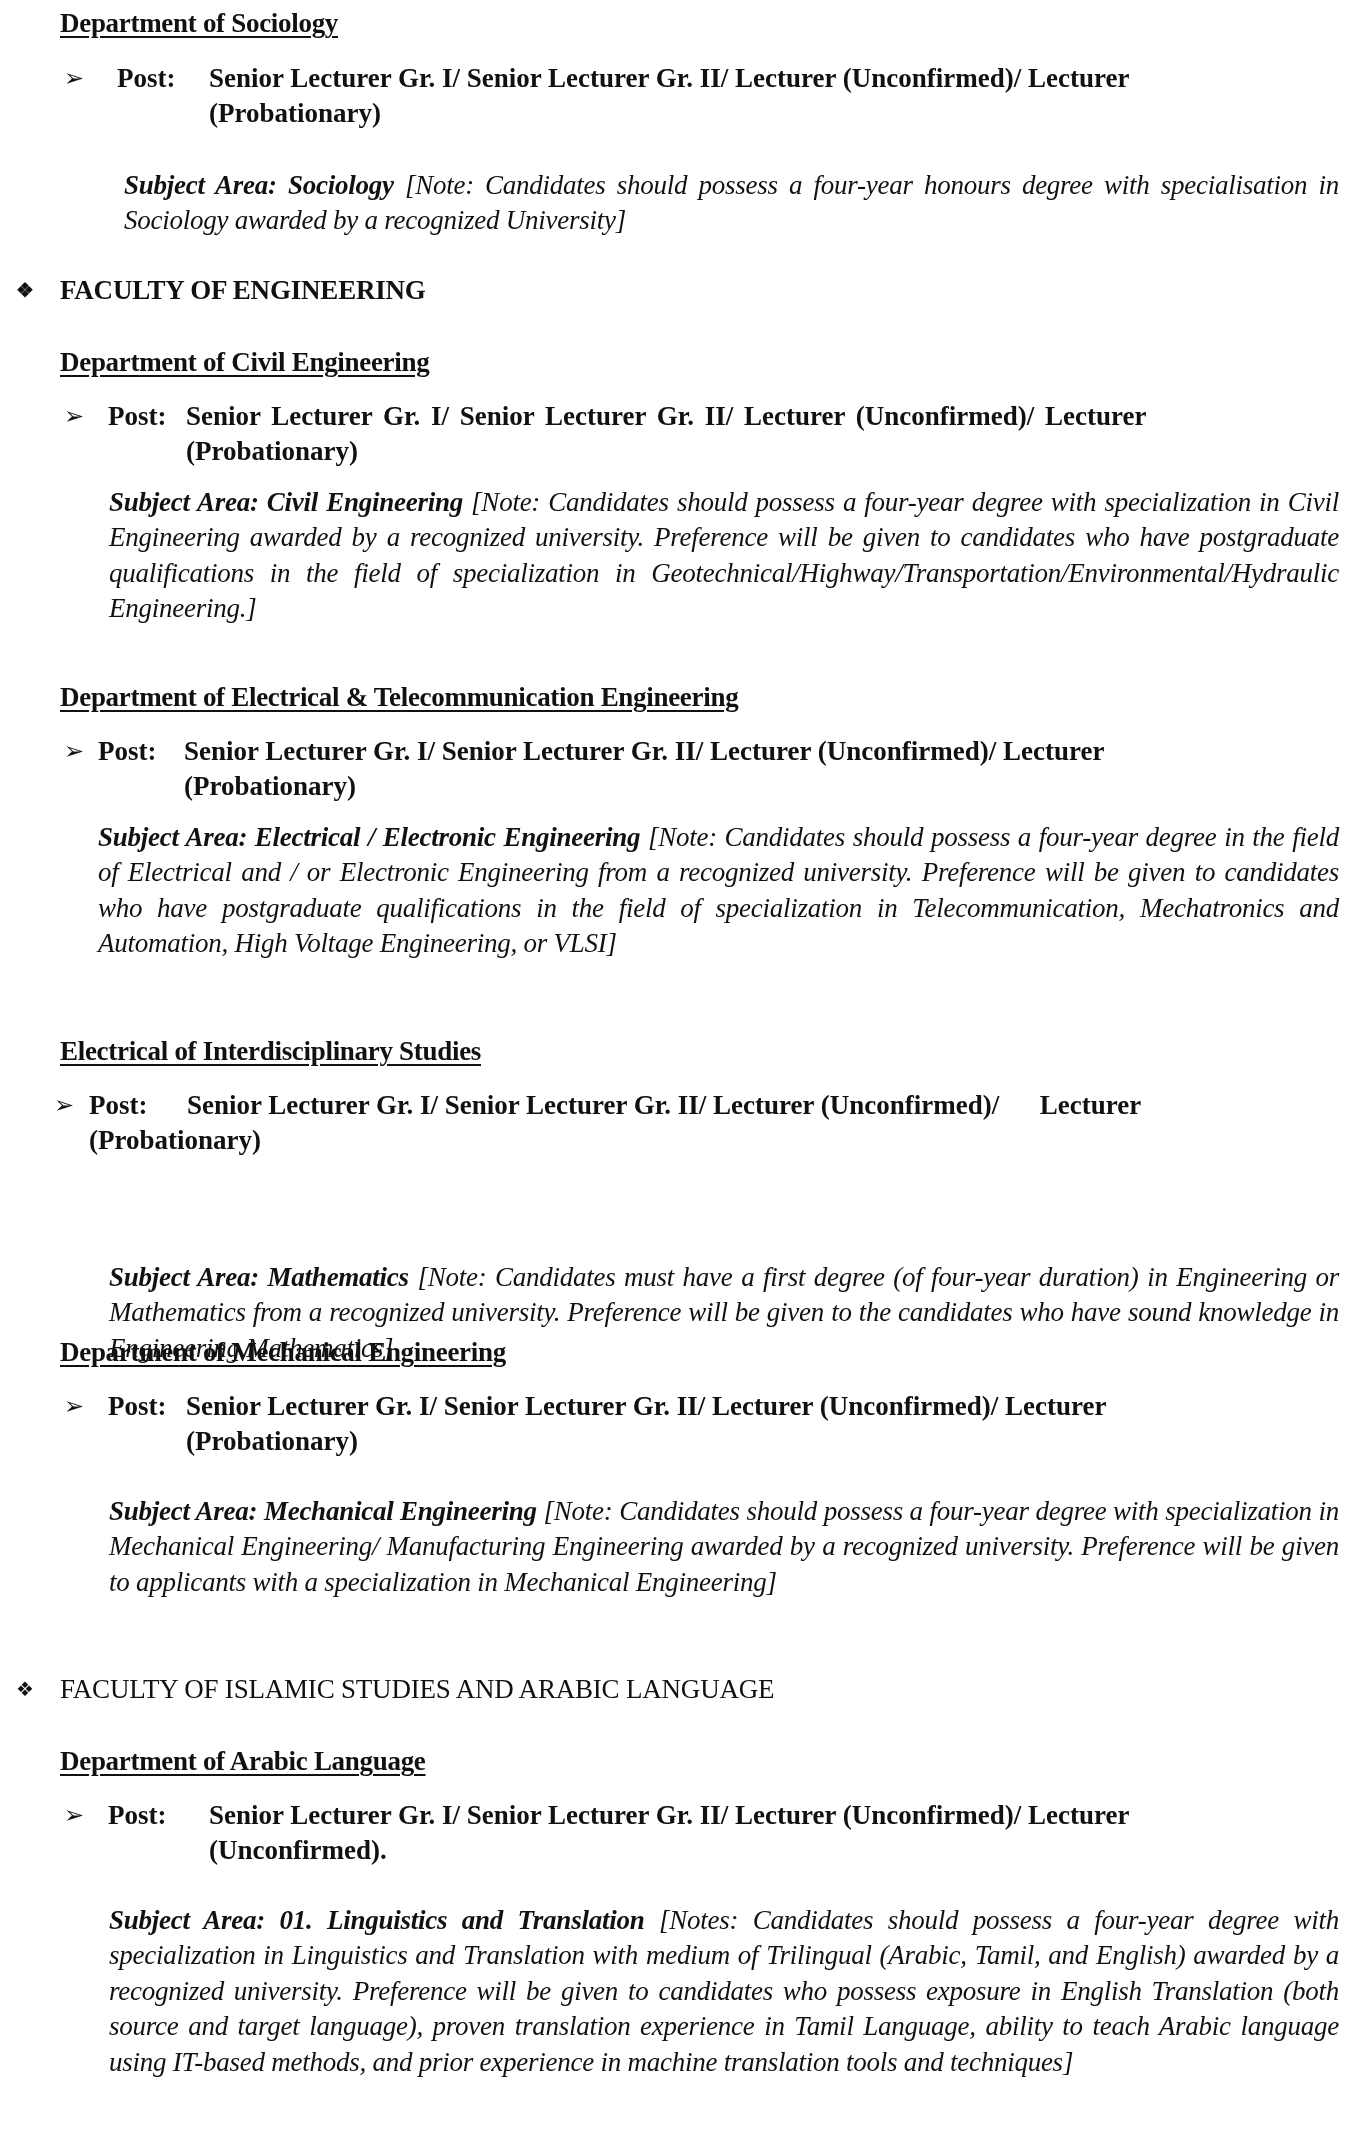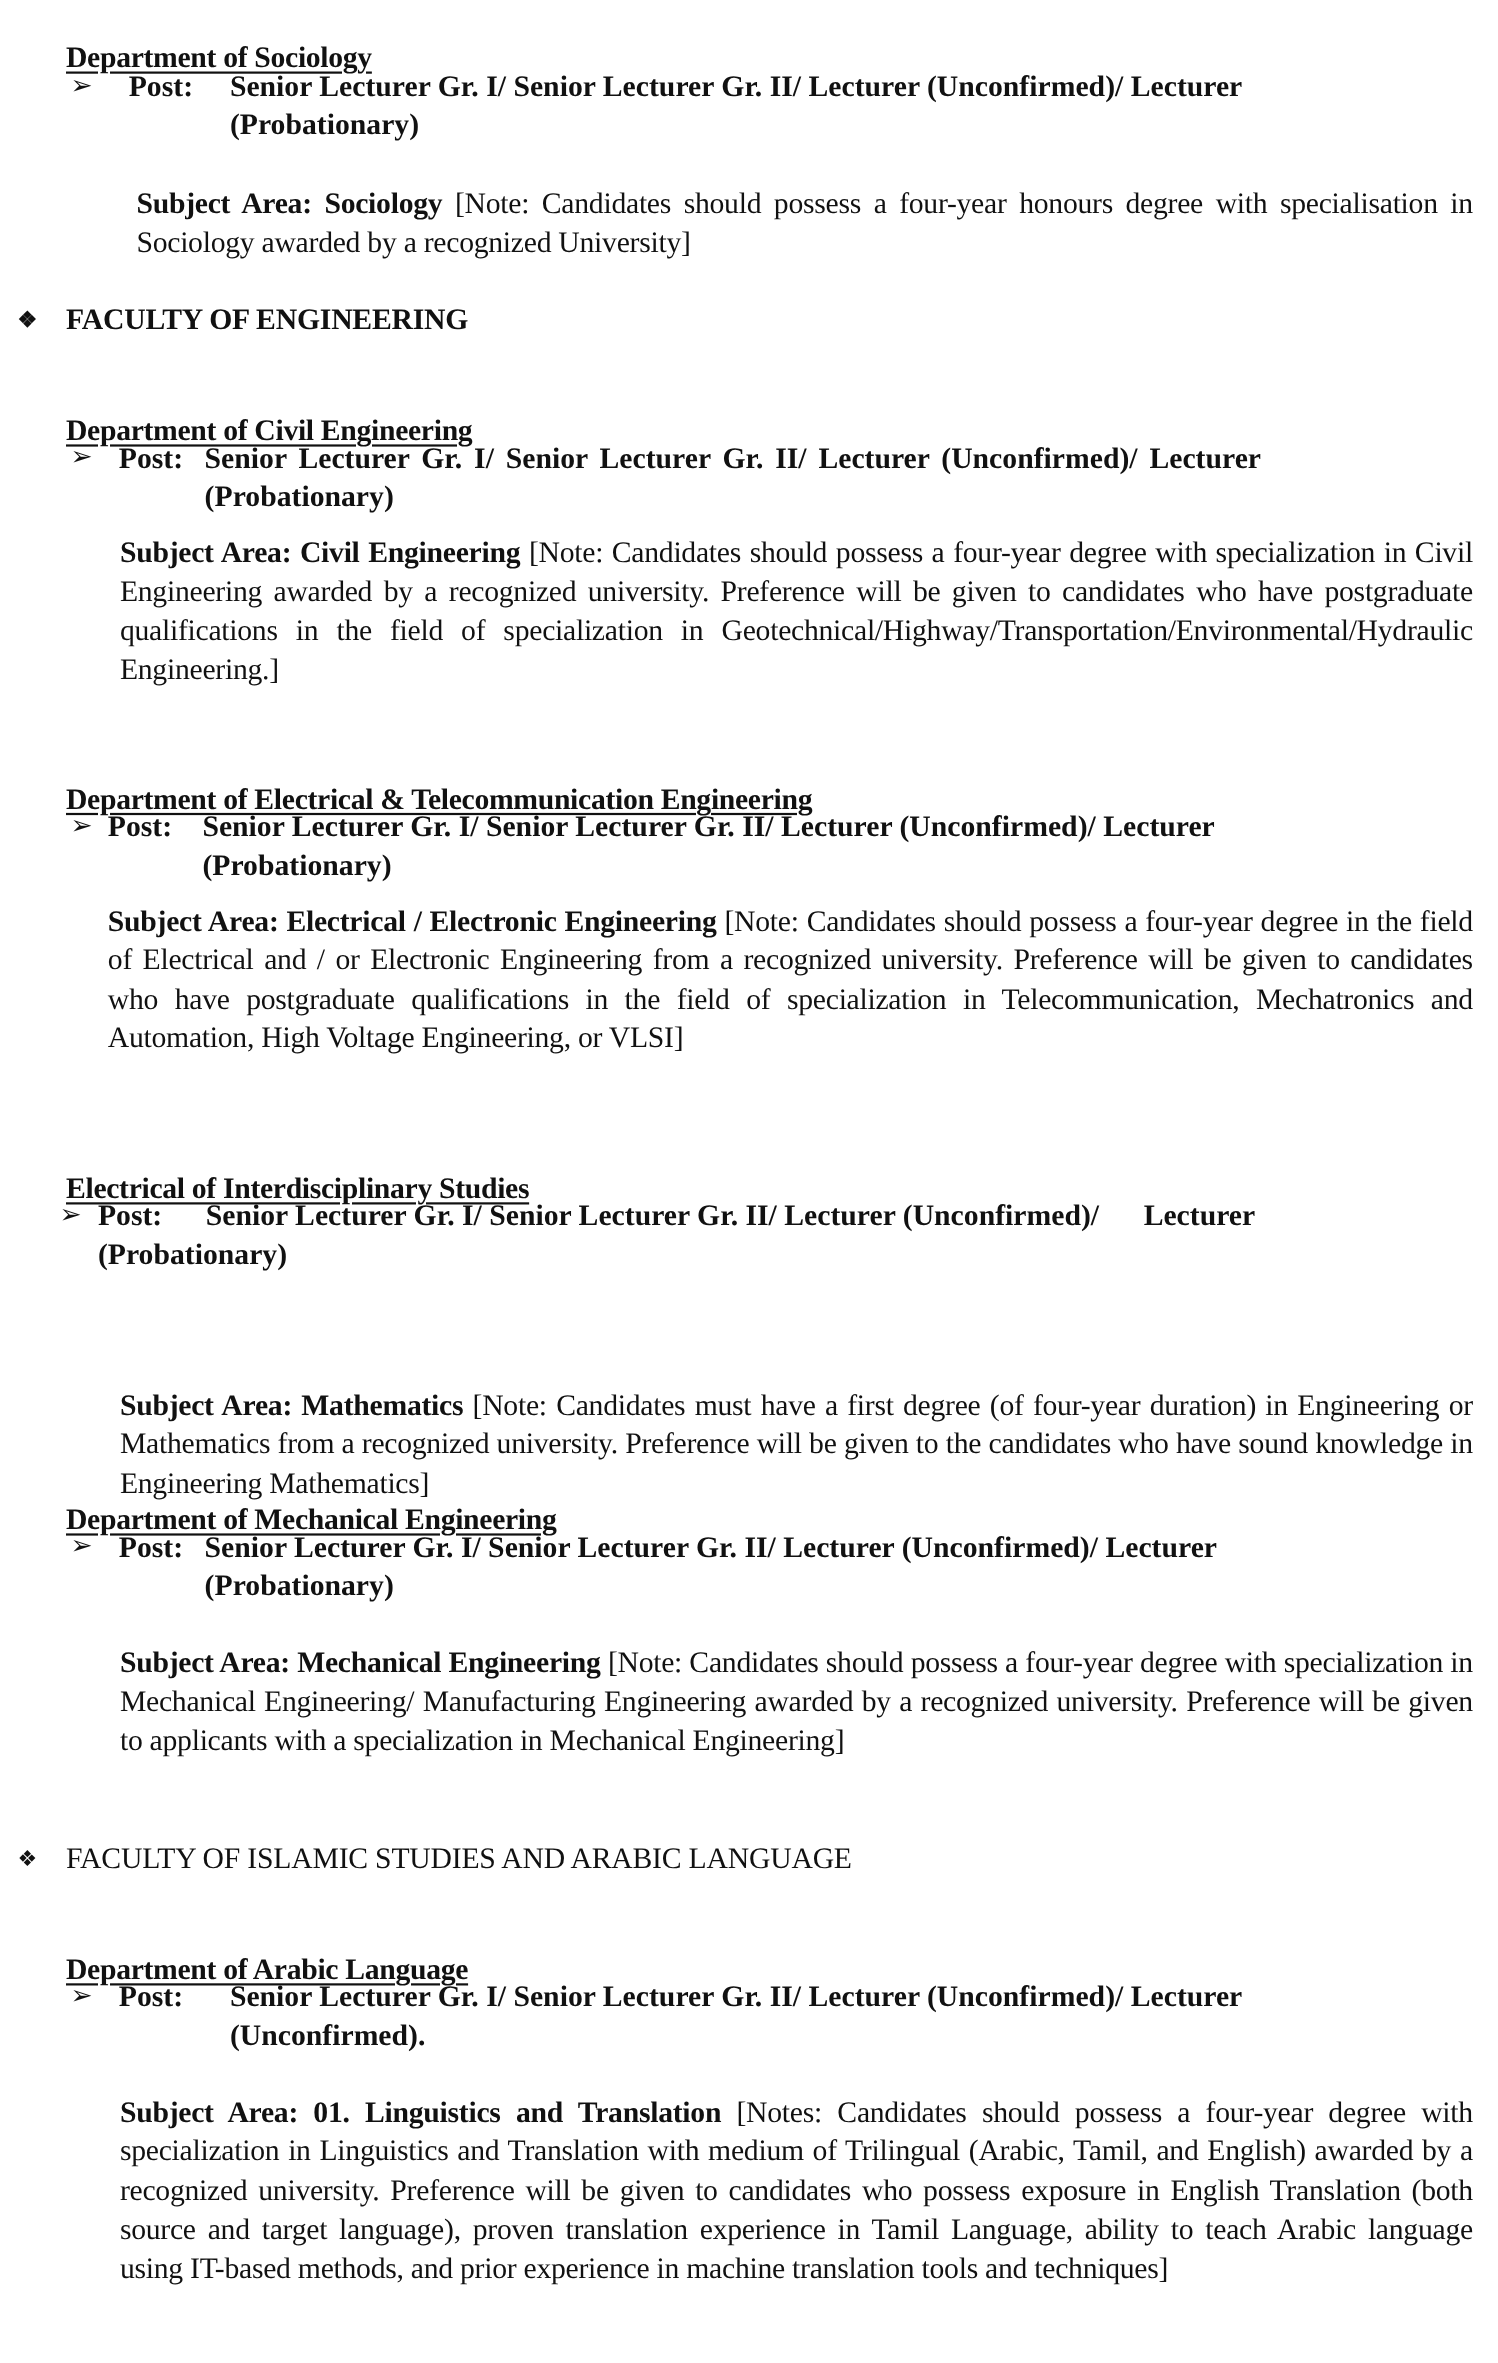--- a/index.html
+++ b/index.html
@@ -1,24 +1,24 @@
 <!DOCTYPE html>
 <html><head>
 <meta charset="utf-8">
 <style>
   html,body{margin:0;padding:0;background:#fff;}
   body{width:1362px;height:2148px;position:relative;overflow:hidden;
        font-family:"Liberation Serif","DejaVu Serif",serif;color:#111;font-size:27px;}
   .abs{position:absolute;}
-  .dept{font-weight:bold;text-decoration:underline;text-decoration-thickness:2px;text-underline-offset:4px;left:60px;font-size:27px;letter-spacing:-0.3px;margin-top:29px;}
+  .dept{font-weight:bold;text-decoration:underline;text-decoration-thickness:2px;text-underline-offset:4px;left:60px;font-size:27px;letter-spacing:-0.3px;}
   .faculty{left:16px;font-size:27px;letter-spacing:-0.2px;}
   .faculty .bul{display:inline-block;width:44px;font-size:20px;vertical-align:2px;}
   .post{font-weight:bold;font-size:27px;line-height:35px;}
   .post .arrow{position:absolute;left:0;top:0;font-weight:normal;font-size:24px;}
-  .subj{font-size:27px;line-height:35.4px;text-align:justify;text-align-last:left;letter-spacing:-0.25px;}
+  .subj{font-size:27px;line-height:35.4px;text-align:justify;text-align-last:left;letter-spacing:-0.25px;font-style:italic;}
   .subj b{font-weight:bold;}
 </style>
 </head>
 <body>
 
 <div class="abs dept" style="top:8px;">Department of Sociology</div>
 <div class="abs post" style="top:61px;left:64px;width:1276px;">
   <span class="arrow">➢</span>
   <span style="position:absolute;left:53px;">Post:</span>
   <span style="position:absolute;left:145px;white-space:nowrap;">Senior Lecturer Gr. I/ Senior Lecturer Gr. II/ Lecturer (Unconfirmed)/ Lecturer</span>

